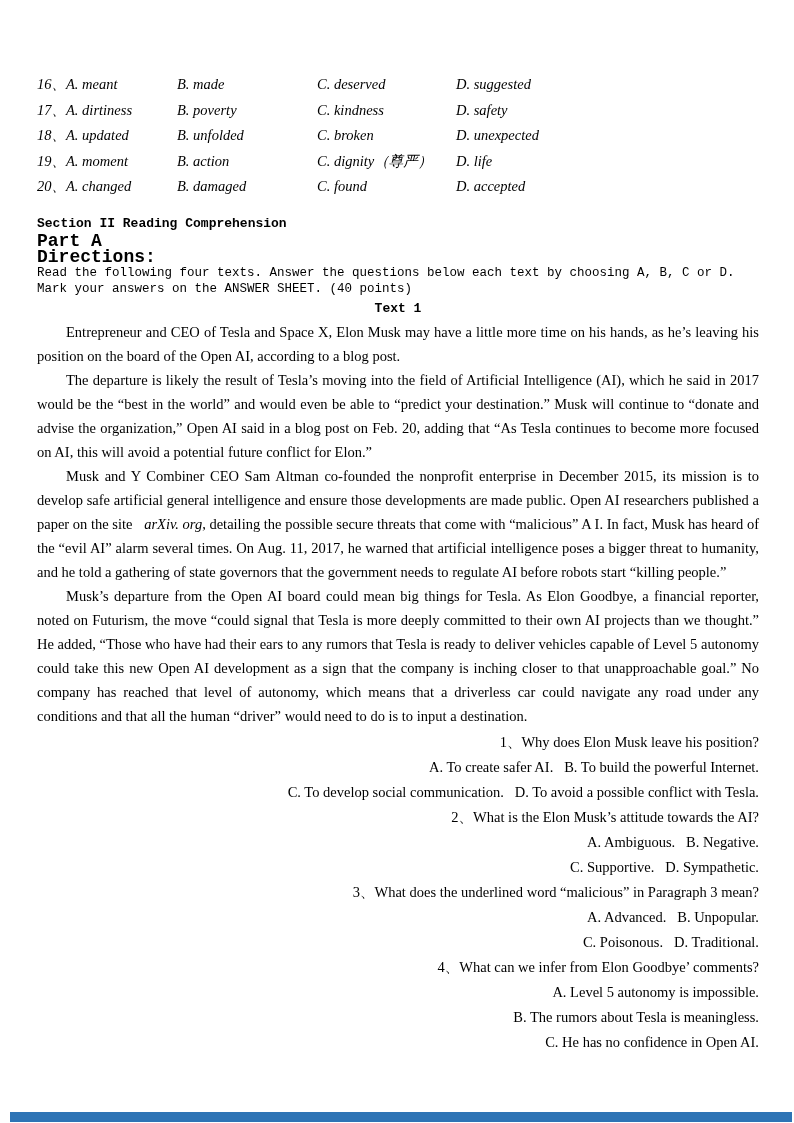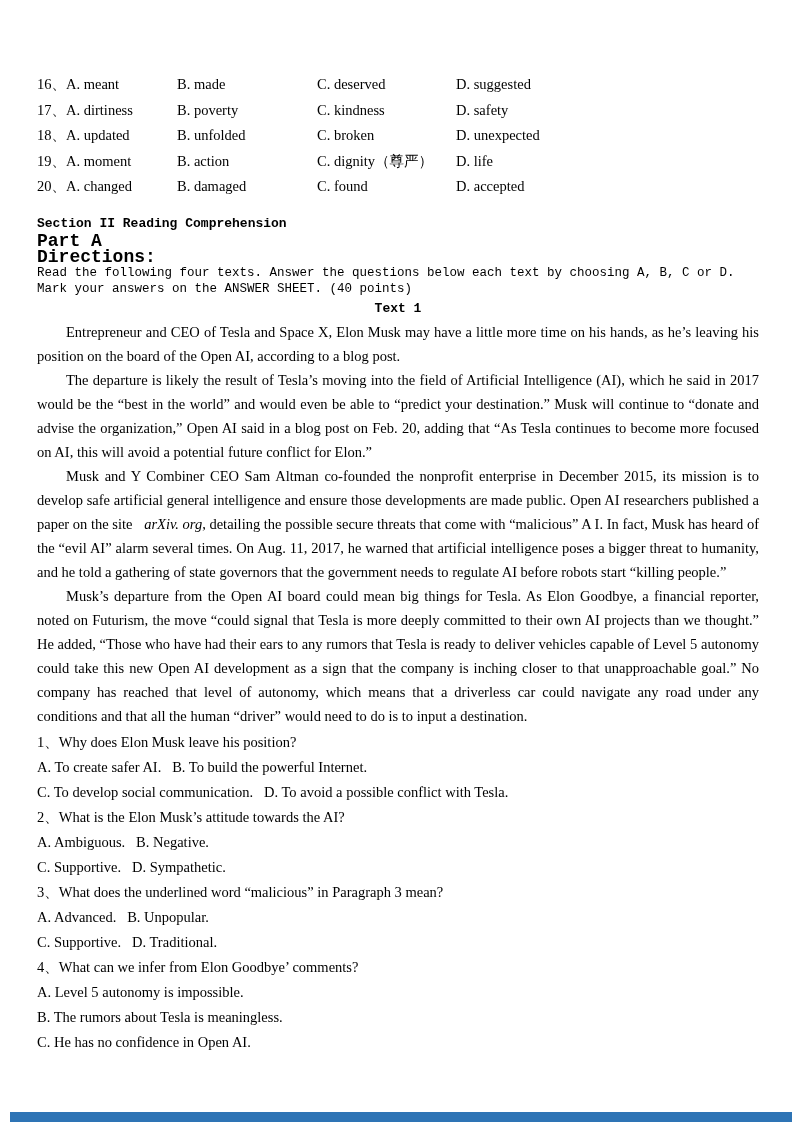--- a/index.html
+++ b/index.html
@@ -8,21 +8,21 @@
     width: 794px; height: 1123px;
     background: #ffffff;
     position: relative;
     overflow: hidden;
     font-family: "Liberation Serif", "DejaVu Serif", serif;
     color: #000;
     margin: 0 auto;
   }
   .content { padding: 72px 35px 0 37px; }
 
-  .cloze { margin-bottom: 0; }
+  .cloze { margin-bottom: 0; font-style: italic; }
   .cloze-row {
     display: grid;
     grid-template-columns: 140px 140px 139px 1fr;
     font-size: 14.5px;
     line-height: 25.5px;
   }
   .cloze-cell { white-space: pre-wrap; }
 
   .section-title {
     font-family: "Liberation Mono", "DejaVu Sans Mono", monospace;
@@ -54,21 +54,21 @@
 
   .body-para {
     font-size: 14.5px;
     line-height: 24px;
     text-align: justify;
     text-indent: 29px;
   }
   .body-para .italic { font-style: italic; margin-left: 8px; }
   .body-para .underline { }
 
-  .questions { margin-top: 2px; }
+  .questions { margin-top: 2px; text-align: right; }
   .q-line {
     font-size: 14.5px;
     line-height: 25px;
     white-space: pre-wrap;
   }
 
   .footer-bar {
     position: absolute;
     left: 10px;
     right: 2px;
@@ -133,21 +133,21 @@
       <div class="q-line">C. To develop social communication.   D. To avoid a possible conflict with Tesla.</div>
     </div>
     <div>
       <div class="q-line">2、What is the Elon Musk’s attitude towards the AI?</div>
       <div class="q-line">A. Ambiguous.   B. Negative.</div>
       <div class="q-line">C. Supportive.   D. Sympathetic.</div>
     </div>
     <div>
       <div class="q-line">3、What does the underlined word “malicious” in Paragraph 3 mean?</div>
       <div class="q-line">A. Advanced.   B. Unpopular.</div>
-      <div class="q-line">C. Supportive.   D. Traditional.</div>
+      <div class="q-line">C. Poisonous.   D. Traditional.</div>
     </div>
     <div>
       <div class="q-line">4、What can we infer from Elon Goodbye’ comments?</div>
       <div class="q-line">A. Level 5 autonomy is impossible.</div>
       <div class="q-line">B. The rumors about Tesla is meaningless.</div>
       <div class="q-line">C. He has no confidence in Open AI.</div>
     </div>
   </div>
 
 </div>

